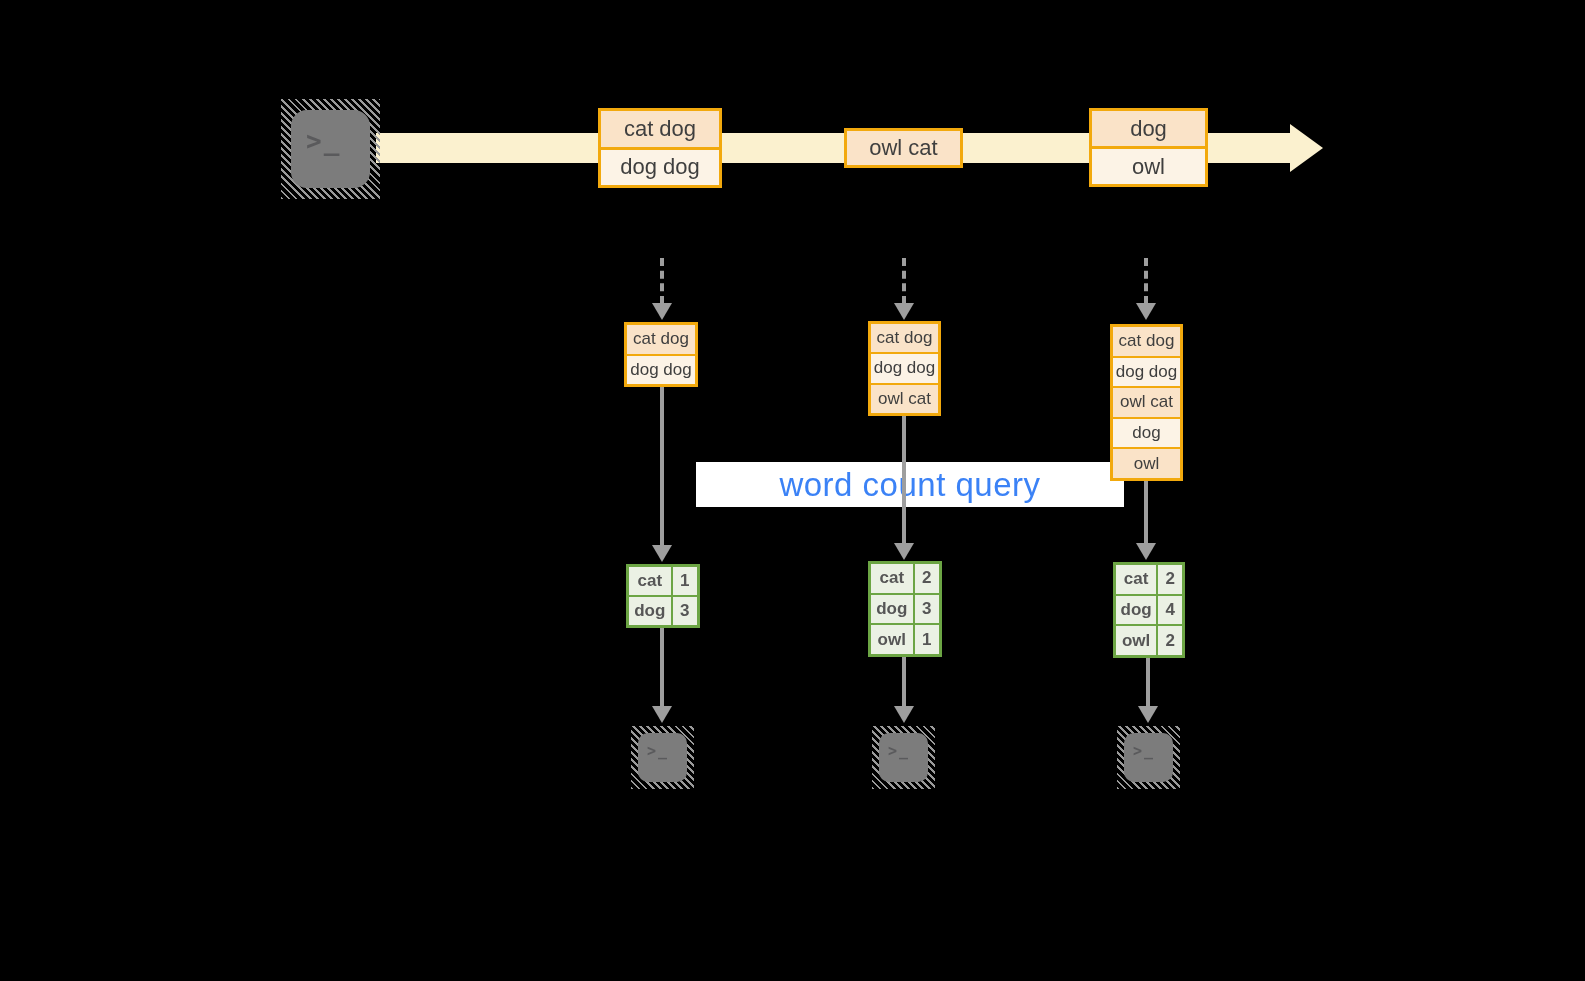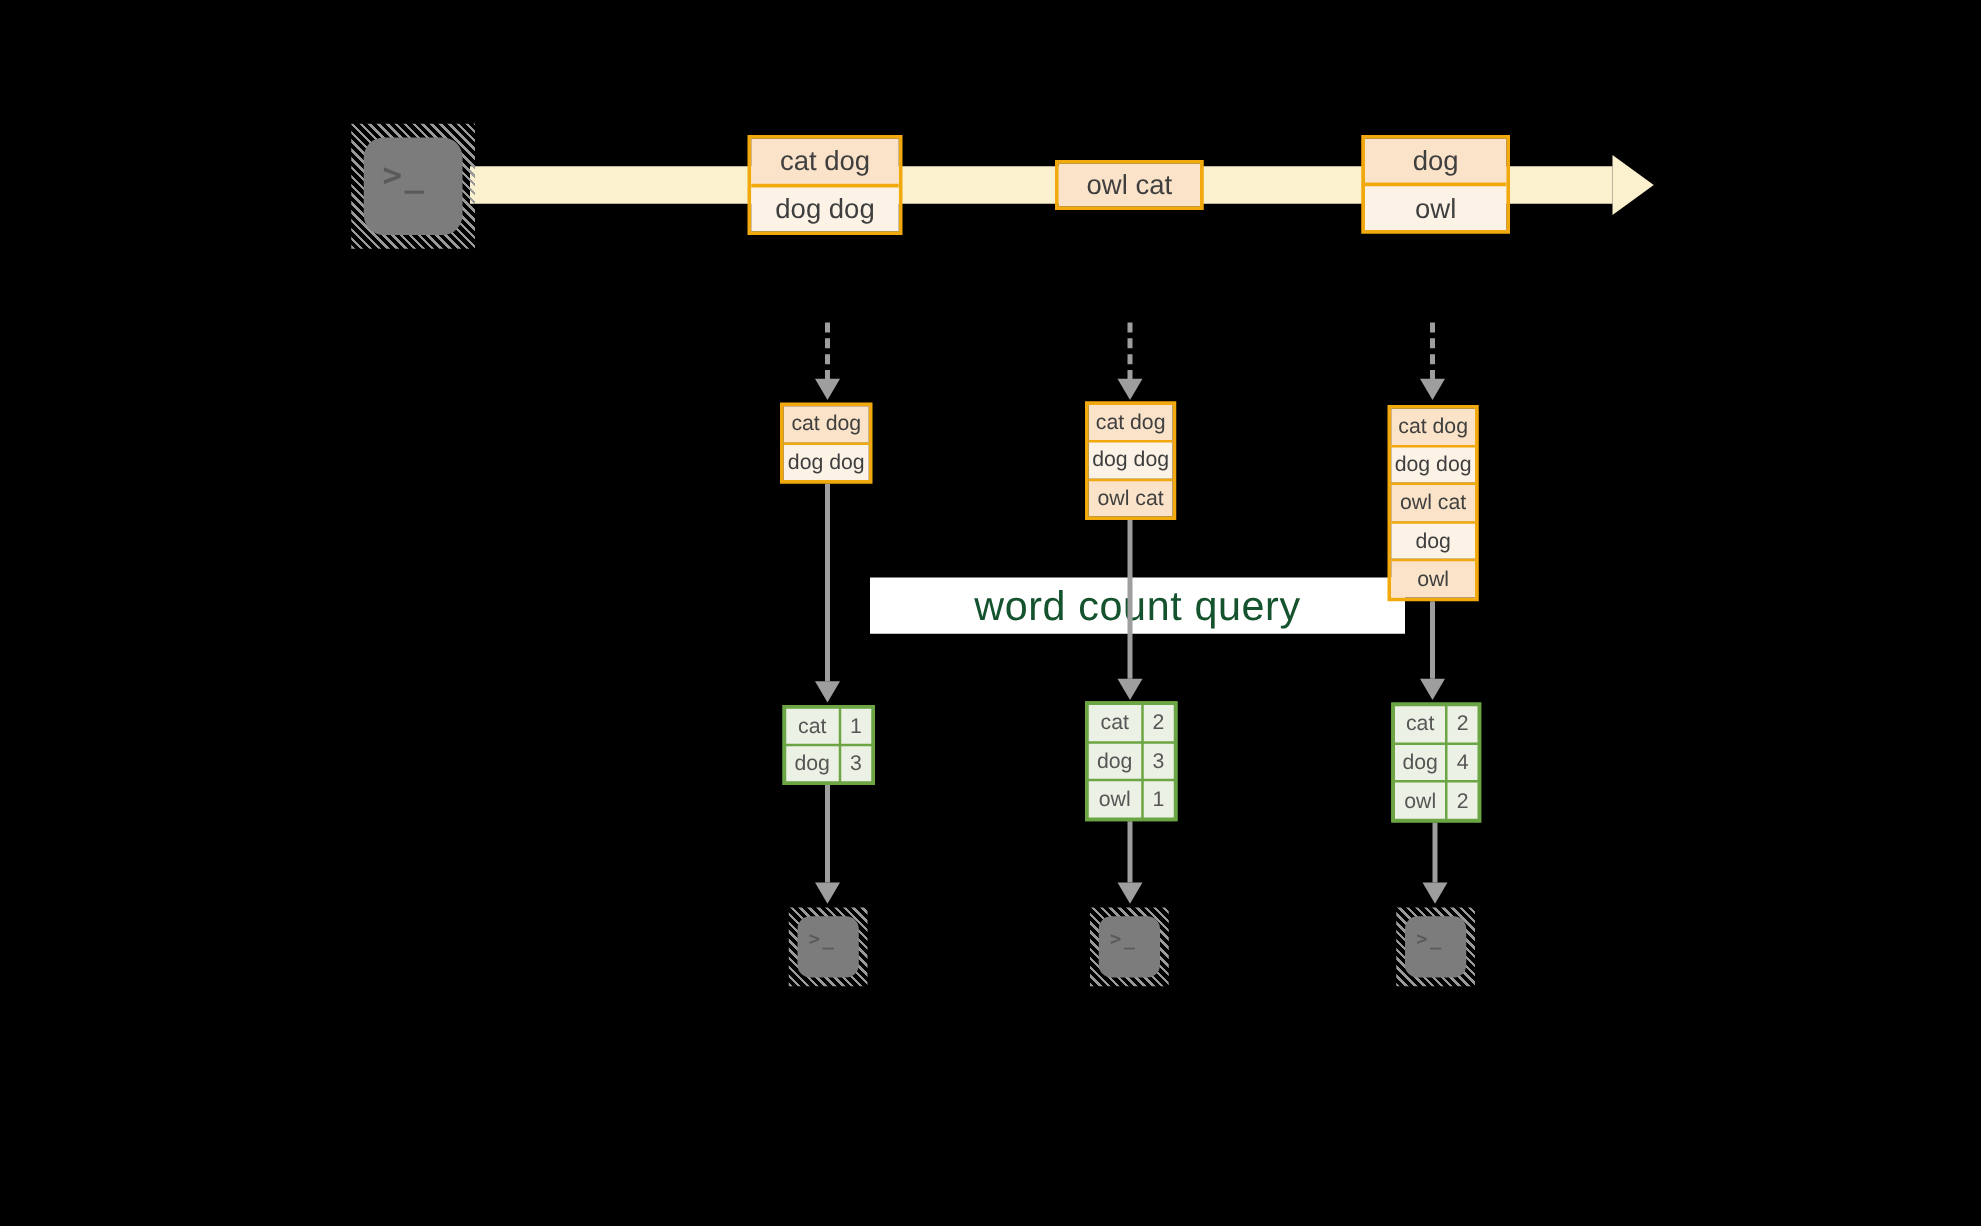--- a/index.html
+++ b/index.html
@@ -52,29 +52,29 @@
   .head-down {
     width:0; height:0; z-index:3;
     border-left:10px solid transparent; border-right:10px solid transparent;
     border-top:17px solid var(--arrow-gray,#9E9E9E);
   }
 
   
   .query-band {
     background:#ffffff; z-index:2;
     display:flex; align-items:center; justify-content:center;
-    font-size:33px; font-weight:300; color:#14532d; letter-spacing:.5px;
+    font-size:33px; font-weight:300; color:#3b82f6; letter-spacing:.5px;
   }
 
   
   .count-table {
     display:grid; grid-template-columns:1.7fr 1fr; gap:2px;
     background:var(--table-border,#6CA544);
     border:3px solid var(--table-border,#6CA544);
-    box-sizing:border-box; z-index:4;
+    box-sizing:border-box; z-index:4;font-weight:bold;
   }
   .count-table .tcell {
     background:var(--table-fill,#EBF1E4);
     display:flex; align-items:center; justify-content:center;
     font-size:17px; color:#565656;
   }
 </style>
 </head>
 <body>
 

